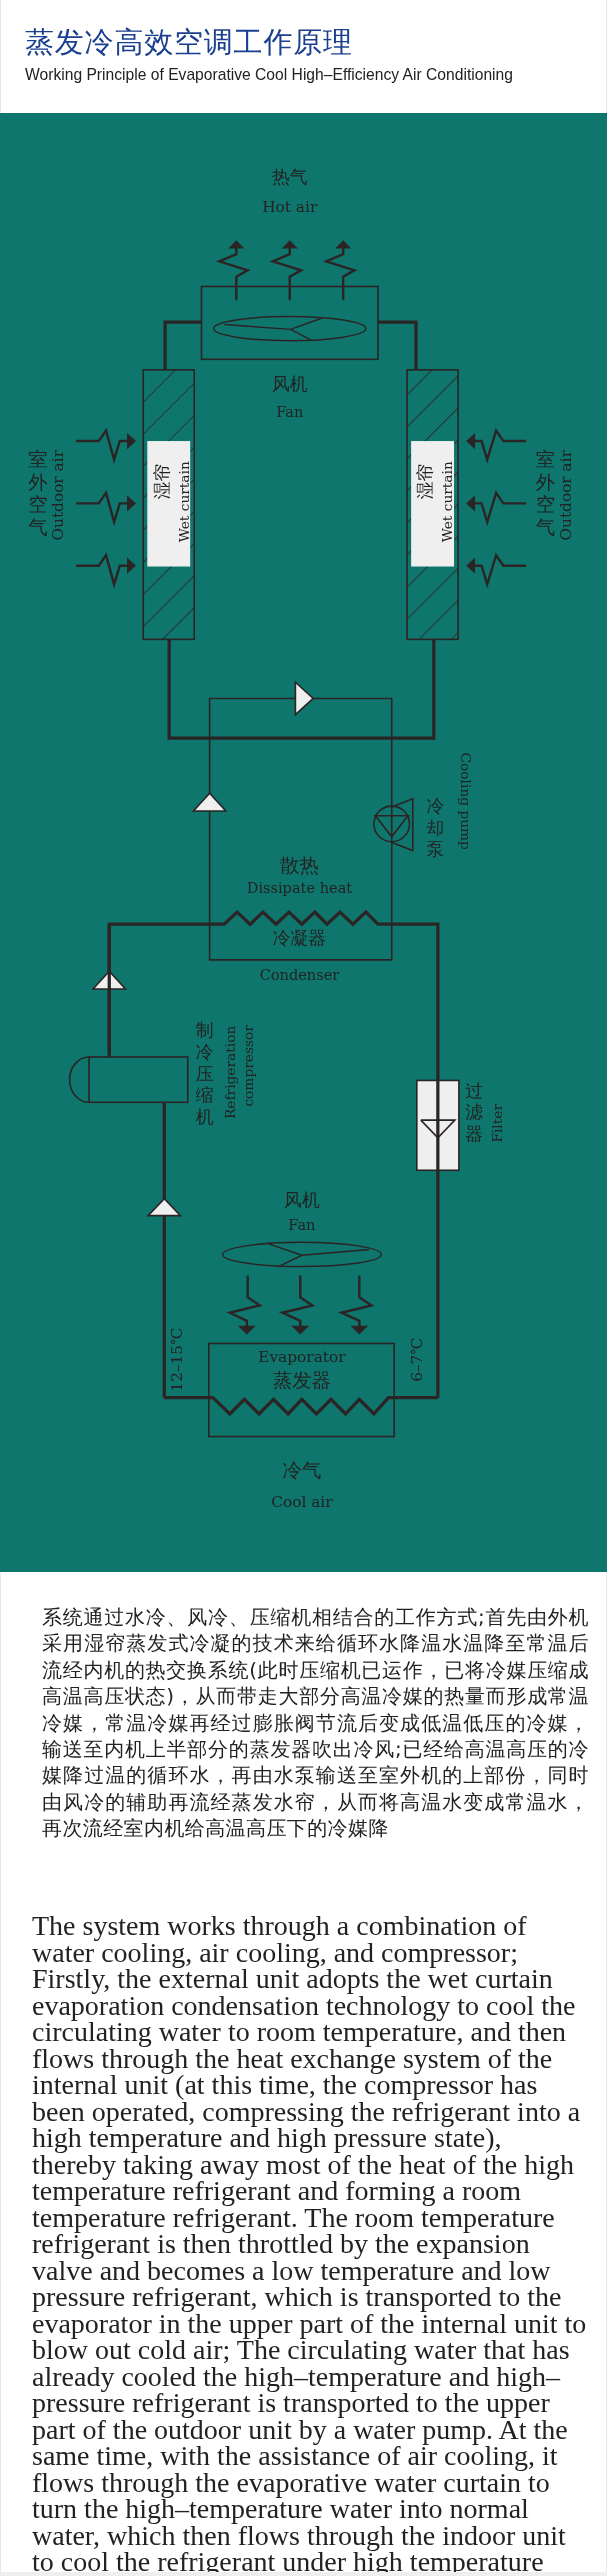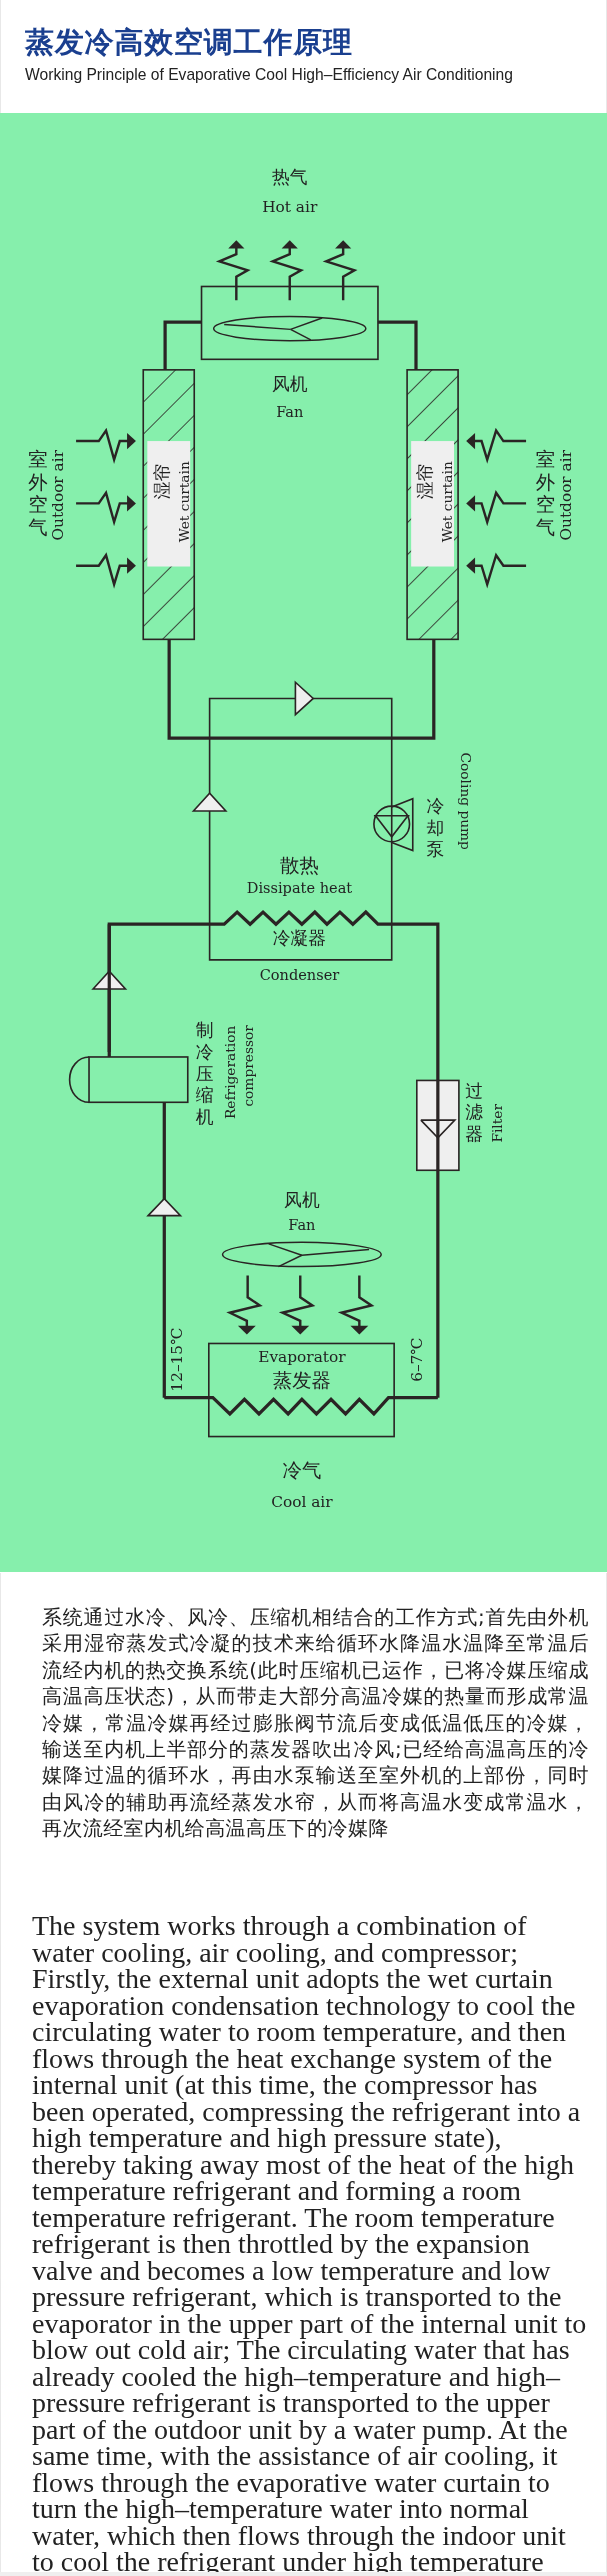--- a/index.html
+++ b/index.html
@@ -1,20 +1,20 @@
 <!DOCTYPE html>
 <html style="font-size:13px"><head>
 <meta charset="utf-8">
 <style>
   html, body { margin: 0; padding: 0; }
   body { width: 607px; height: 2576px; background: #ffffff; position: relative; overflow: hidden; }
   .header { position: absolute; left: 0; top: 0; width: 607px; height: 113px; background: #ffffff; border-left: 0.8px solid #e8e8e8; border-right: 0.8px solid #e8e8e8; box-sizing: border-box; }
-  .title-cn { position: absolute; left: 24px; top: 23px; font-family: "DejaVu Sans", sans-serif; font-size: 29px; font-weight: bold; color: #1a3f8f; letter-spacing: 0.8px; }
+  .title-cn { position: absolute; left: 24px; top: 23px; font-family: "DejaVu Sans", sans-serif; font-size: 29px; font-weight: normal; color: #1a3f8f; letter-spacing: 0.8px; }
   .title-en { position: absolute; left: 24px; top: 65px; font-family: "Liberation Sans", sans-serif; font-size: 17px; color: #222; transform: scaleX(0.92); transform-origin: left center; white-space: nowrap; }
-  .diagram-wrap { position: absolute; left: 0; top: 113px; width: 607px; height: 1459px; background: #86efac; }
+  .diagram-wrap { position: absolute; left: 0; top: 113px; width: 607px; height: 1459px; background: #0f766e; }
   svg.diagram { position: absolute; left: 0; top: 0; }
   .dtext { font-family: "DejaVu Serif", serif; fill: #222; }
   .textarea { position: absolute; left: 0; top: 1573px; width: 607px; height: 1003px; background: #ffffff; border-left: 0.8px solid #e8e8e8; border-right: 0.8px solid #e8e8e8; box-sizing: border-box; }
   .para-cn { position: absolute; left: 31px; top: 31px; width: 547px; font-family: "DejaVu Sans", sans-serif; font-size: 20px; line-height: 26.4px; color: #222; text-align: justify; letter-spacing: 0.4px; margin-left: 10px; }
   .para-en { position: absolute; left: 31px; top: 340px; width: 555px; font-family: Liberation Serif, serif; font-size: 28px; line-height: 26.5px; color: #222; }
   .bottom-strip { position: absolute; left: 0; top: 2572px; width: 607px; height: 4px; background: #efefef; }
 </style>
 </head>
 <body>
 

